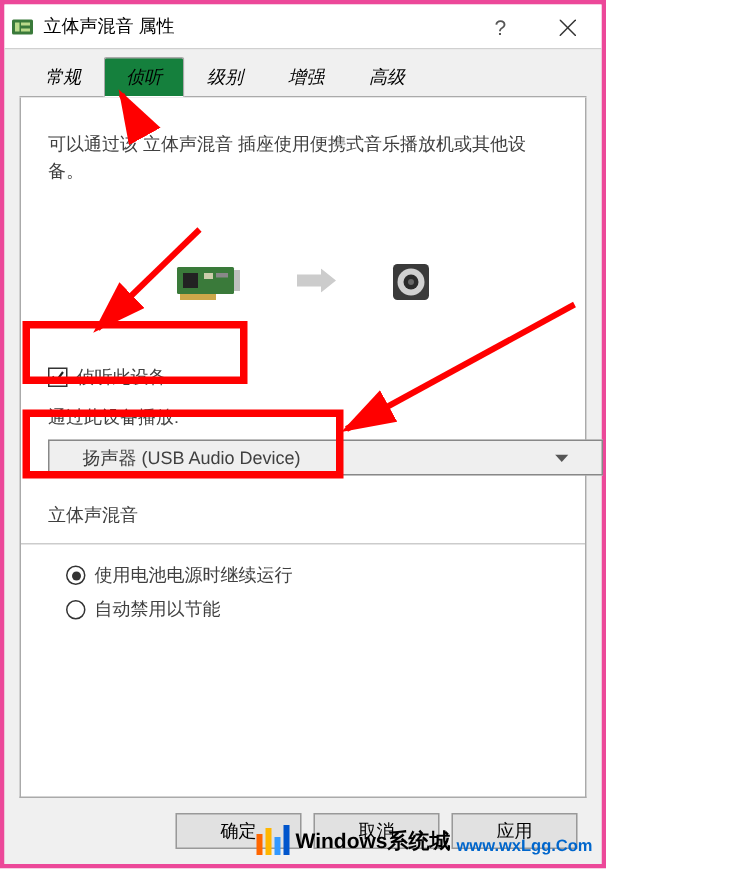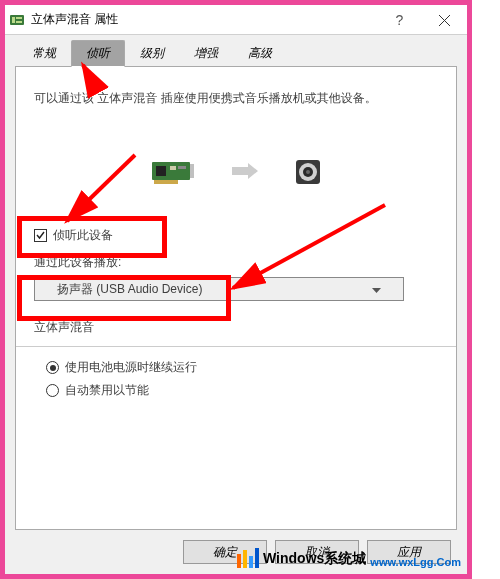--- a/index.html
+++ b/index.html
@@ -1,43 +1,43 @@
 <!DOCTYPE html>
 <html><head>
   <meta charset="utf-8">
   <style>
     * { box-sizing: border-box; margin: 0; padding: 0; font-family: "Microsoft YaHei", "Segoe UI", Tahoma, sans-serif; }
     body { width: 500px; height: 579px; background: #fff; position: relative; overflow: hidden; }
-    .window { width: 472px; height: 579px; border: 5px solid #ec4899; background: #f0f0f0; position: relative; }
+    .window { width: 404px; height: 579px; border: 3px solid #ec4899; background: #f0f0f0; position: relative; }
     .titlebar { height: 30px; background: #fff; display: flex; align-items: center; padding: 0 4px; border-bottom: 1px solid #d0d0d0; }
     .title-icon { width: 16px; height: 16px; margin-right: 6px; display: inline-block; }
     .title-text { font-size: 12px; color: #000; }
     .win-controls { position: absolute; right: 0; top: 0; display: flex; }
     .win-btn { width: 45px; height: 30px; display: flex; align-items: center; justify-content: center; font-size: 14px; color: #555; }
     .win-btn svg { width: 11px; height: 11px; }
     .content { padding: 6px 10px 10px 10px; background: #f0f0f0; height: calc(100% - 30px); display: flex; flex-direction: column; }
     .tabs { display: flex; align-items: flex-end; border-bottom: 1px solid #aaa; padding: 0 2px; height: 26px; font-style: italic; }
     .tab { font-size: 12px; padding: 4px 14px; border: 1px solid transparent; border-bottom: none; cursor: pointer; position: relative; background: #f0f0f0; border-radius: 2px 2px 0 0; }
-    .tab.active { background: #a3a3a3; border: 1px solid #aaa; border-bottom: 1px solid #fff; margin-bottom: -1px; z-index: 2; }
+    .tab.active { background: #15803d; border: 1px solid #aaa; border-bottom: 1px solid #fff; margin-bottom: -1px; z-index: 2; }
     .tab-body { flex: 1; background: #fff; border: 1px solid #aaa; border-top: none; padding: 22px 18px 18px 18px; position: relative; font-size: 12px; color: #404040; }
     .desc { line-height: 1.5; }
     .icon-row { display: flex; align-items: center; justify-content: center; gap: 36px; margin: 40px 0 30px 0; height: 50px; }
     .dev-icon { display: flex; align-items: center; justify-content: center; }
     .arrow-mid { font-size: 22px; color: #bbb; }
     .checkbox-row { display: flex; align-items: center; gap: 6px; margin-bottom: 10px; margin-top: 10px; }
     .cb-box { width: 13px; height: 13px; border: 1px solid #333; display: inline-flex; align-items: center; justify-content: center; background: #fff; }
     .cb-check { width: 9px; height: 9px; }
     .label2 { margin-bottom: 6px; }
     .dropdown { width: 370px; height: 24px; border: 1px solid #888; background: #efefef; display: flex; align-items: center; padding: 0 22px; justify-content: space-between; margin-bottom: 18px; }
     .dd-arrow { font-size: 10px; color: #555; }
     .group-label { margin-bottom: 10px; }
     .radio-row { display: flex; align-items: center; gap: 6px; margin: 6px 0 6px 12px; }
     .radio { width: 13px; height: 13px; border: 1px solid #333; border-radius: 50%; display: inline-flex; align-items: center; justify-content: center; background: #fff; }
     .radio-dot { width: 6px; height: 6px; border-radius: 50%; background: #333; }
-    .buttons { display: flex; justify-content: flex-end; gap: 8px; padding: 10px 6px 0 0; font-style: italic; }
+    .buttons { display: flex; justify-content: flex-end; gap: 8px; padding: 10px 6px 0 0; }
     .btn { width: 84px; height: 24px; font-size: 12px; border: 1px solid #999; background: #e1e1e1; display: flex; align-items: center; justify-content: center; }
     
     .redbox { position: absolute; border: 5px solid #ff0000; pointer-events: none; z-index: 50; }
     .arrow-svg { position: absolute; z-index: 49; pointer-events: none; }
     .watermark { position: absolute; right: 6px; bottom: 6px; display: flex; align-items: flex-end; font-size: 14px; font-weight: bold; z-index: 60; margin-left: 28px; }
     .wm-bars { display: flex; gap: 2px; margin-right: 4px; align-items: flex-end; }
     .wm-bar { width: 4px; }
     .wm-text { font-family: "Microsoft YaHei", sans-serif; }
     .wm-dom { font-size: 11px; color: #0066cc; margin-left: 4px; }
     .separator { border: none; border-top: 1px solid #ccc; margin: 0 -18px 12px -18px; }

